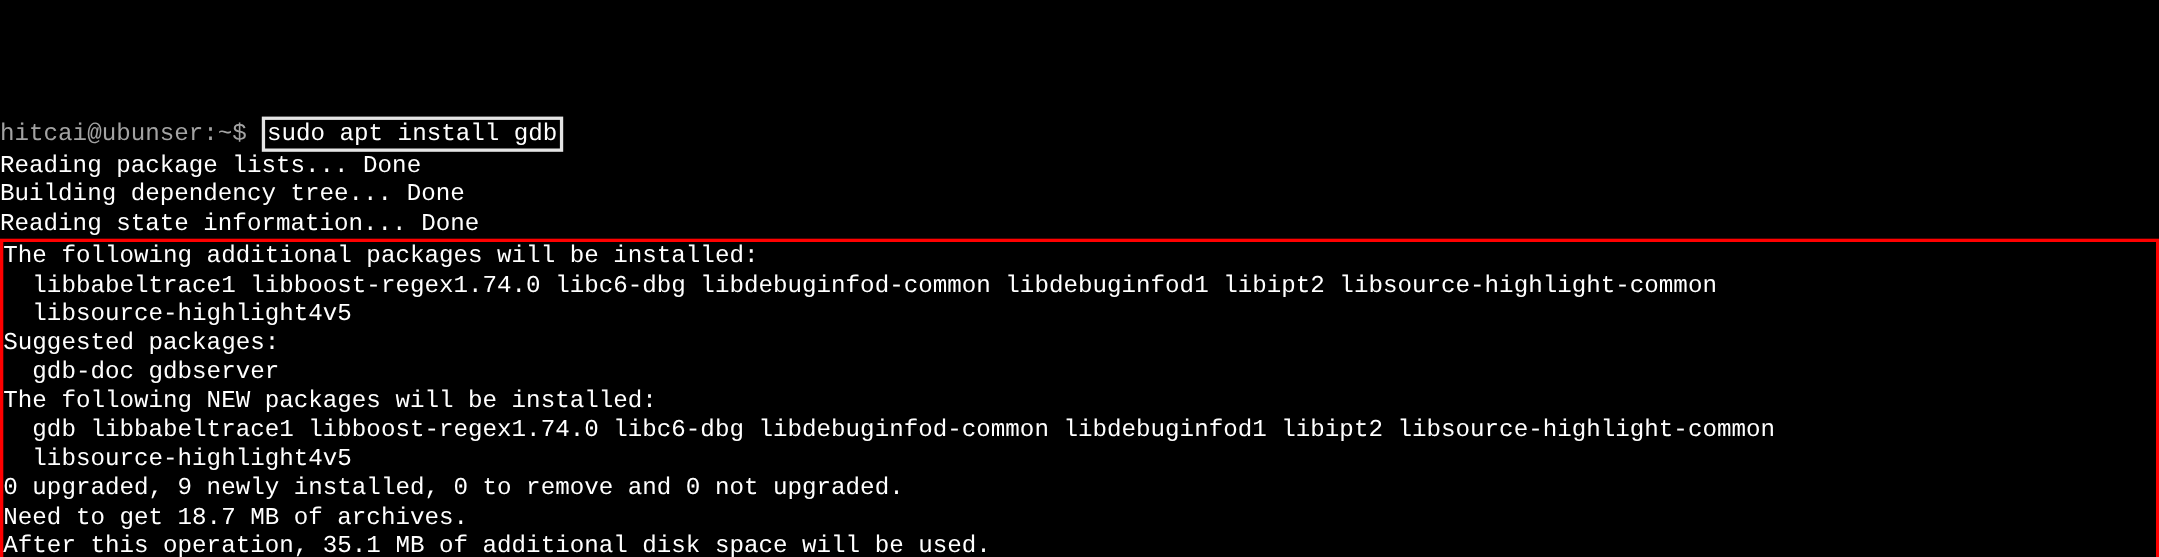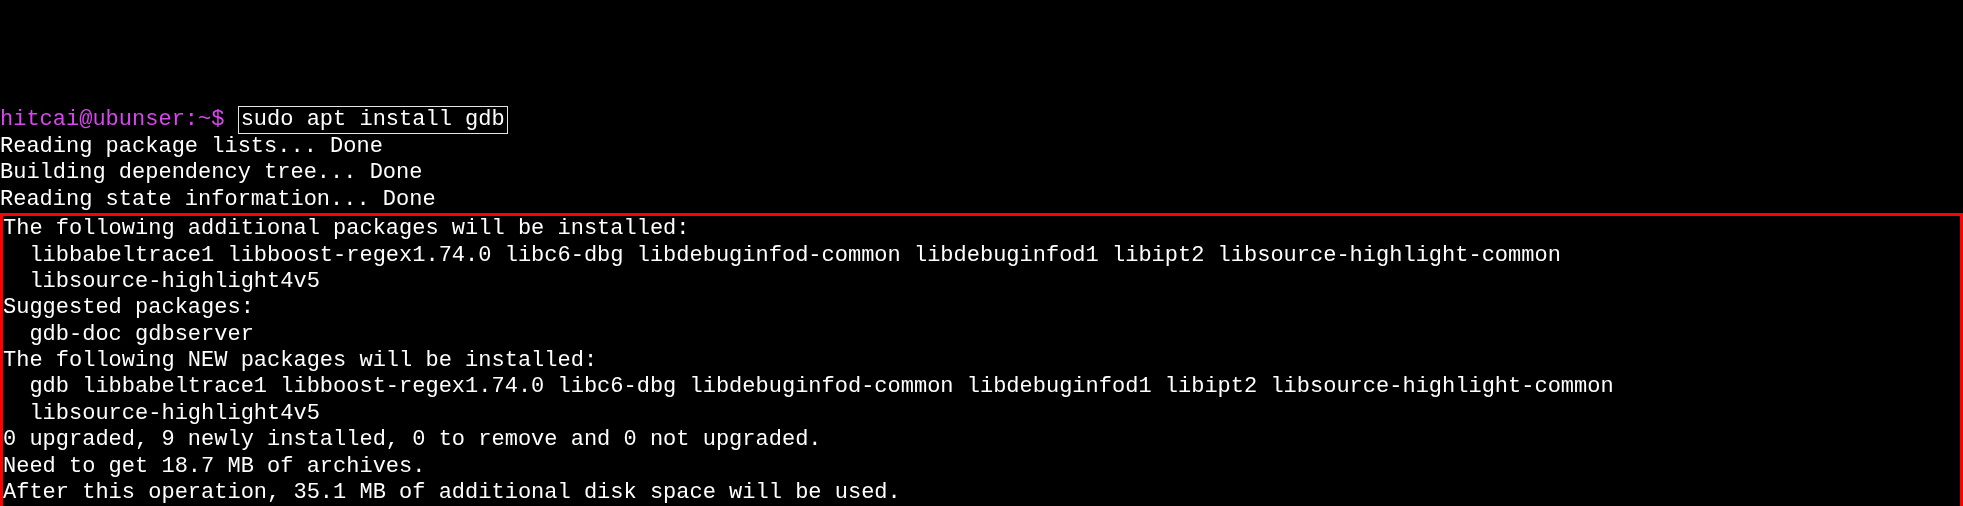--- a/index.html
+++ b/index.html
@@ -15,24 +15,24 @@
     }
     .terminal {
       padding: 0;
       margin: 0;
     }
     .line {
       display: block;
       min-height: 26px;
     }
     .prompt-user {
-      color: #d946ef;
+      color: #a3a3a3;
     }
     .command-box {
-      border: 1px solid #e5e5e5;
+      border: 3px solid #e5e5e5;
       display: inline-block;
       padding: 0 2px;
       font-family: Liberation Mono, monospace;
     }
     .output-box {
       border: 3px solid #ff0000;
       display: block;
       padding: 0;
       margin: 0;
     }

